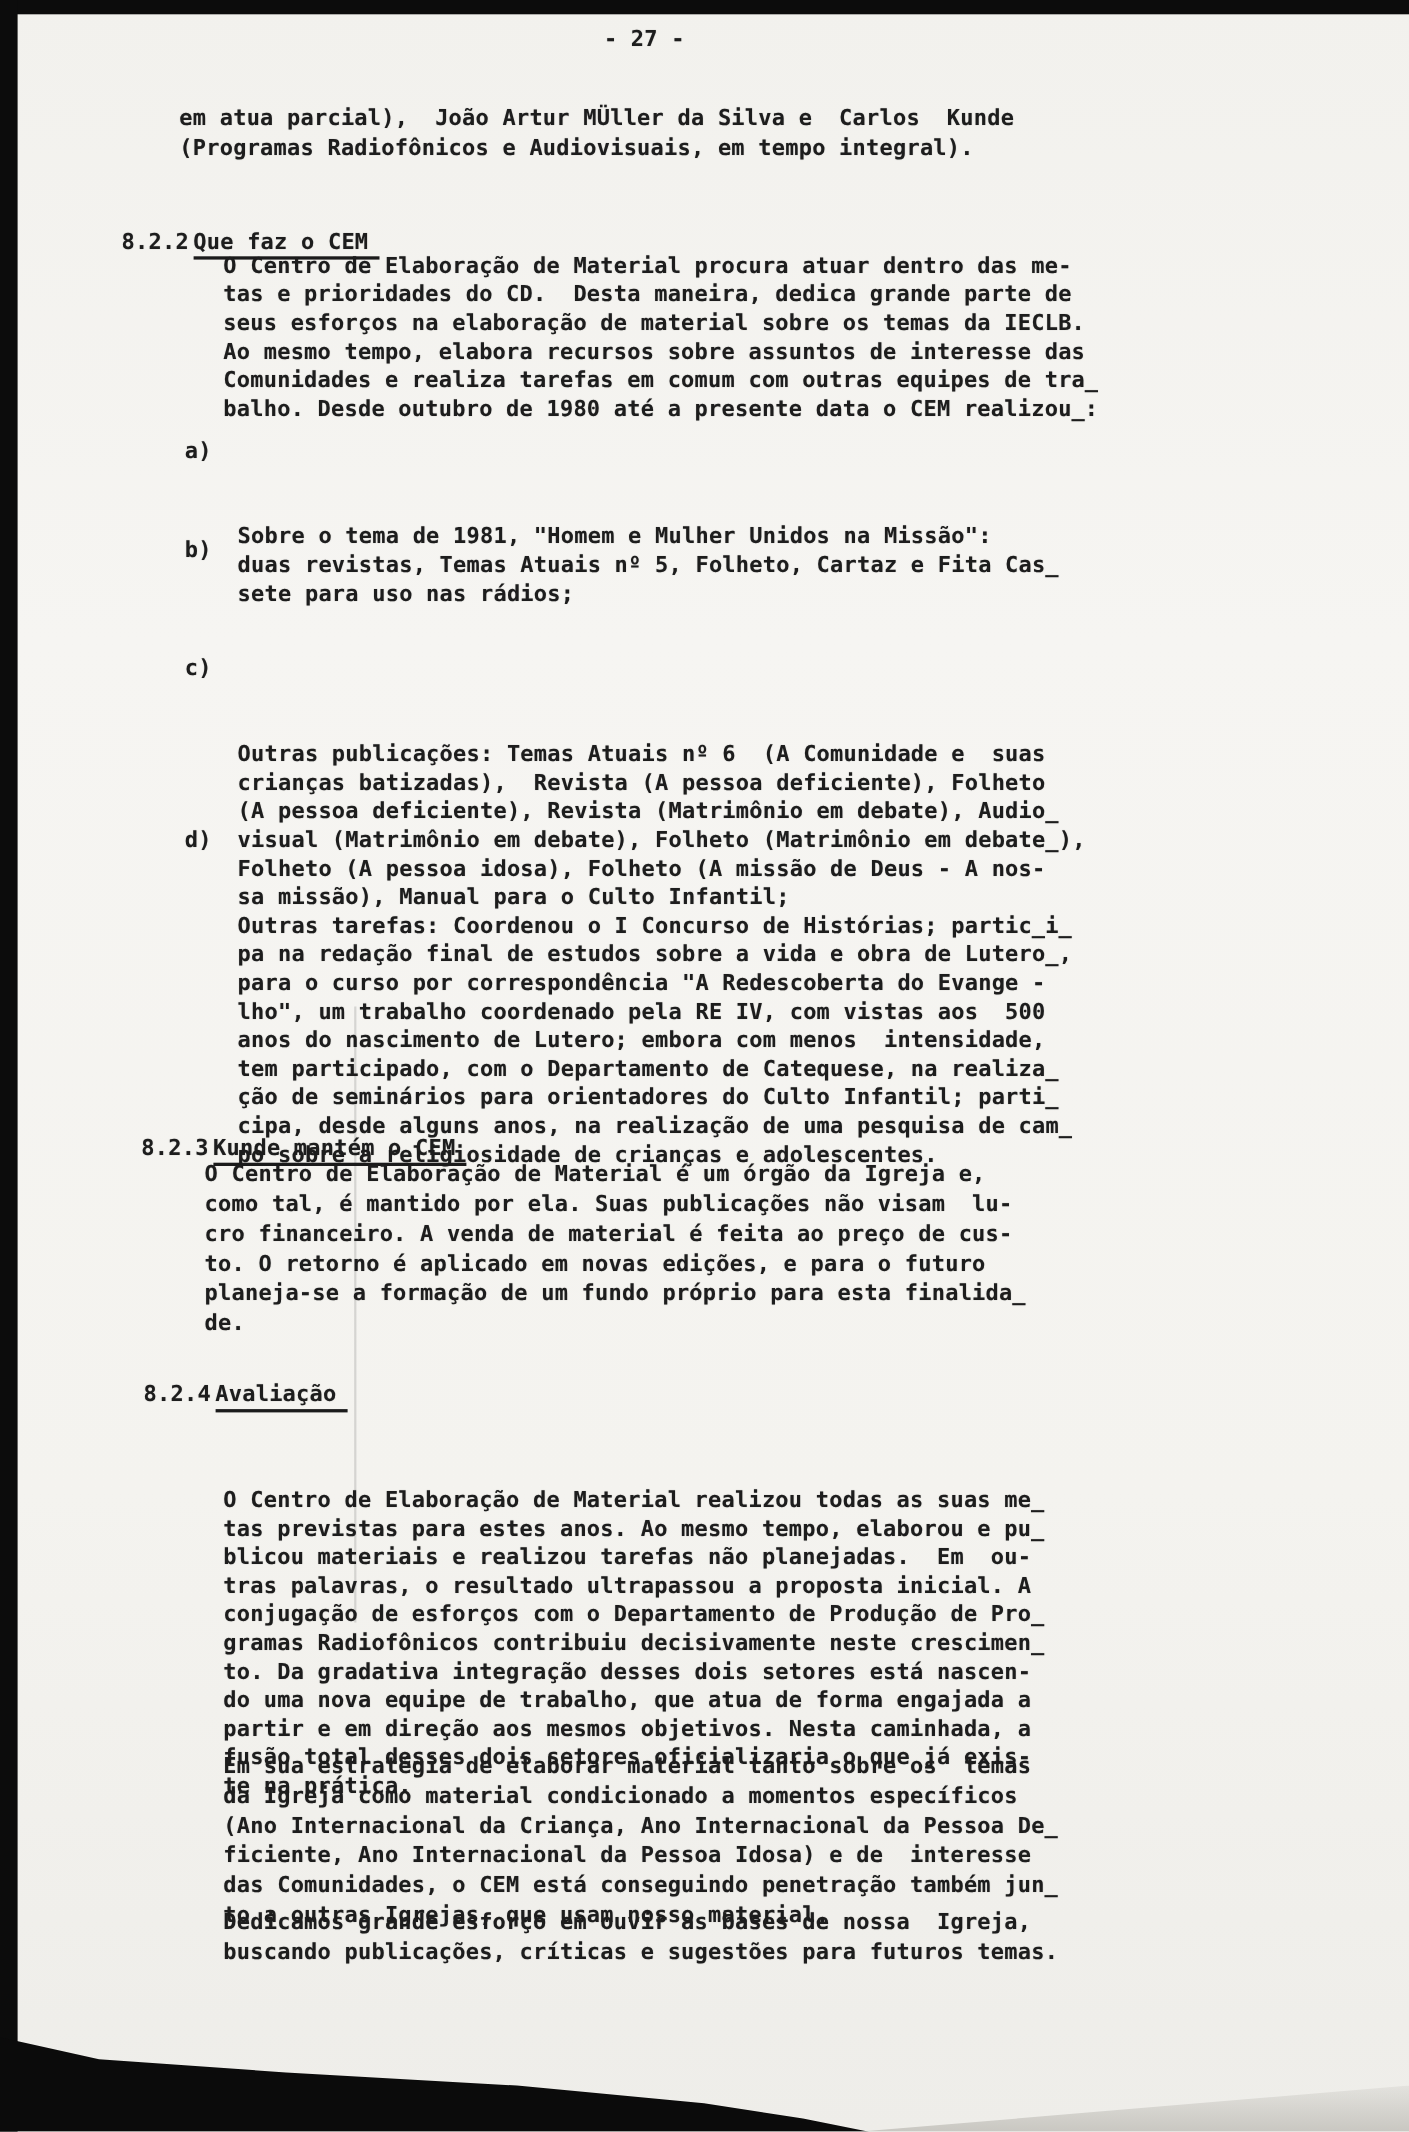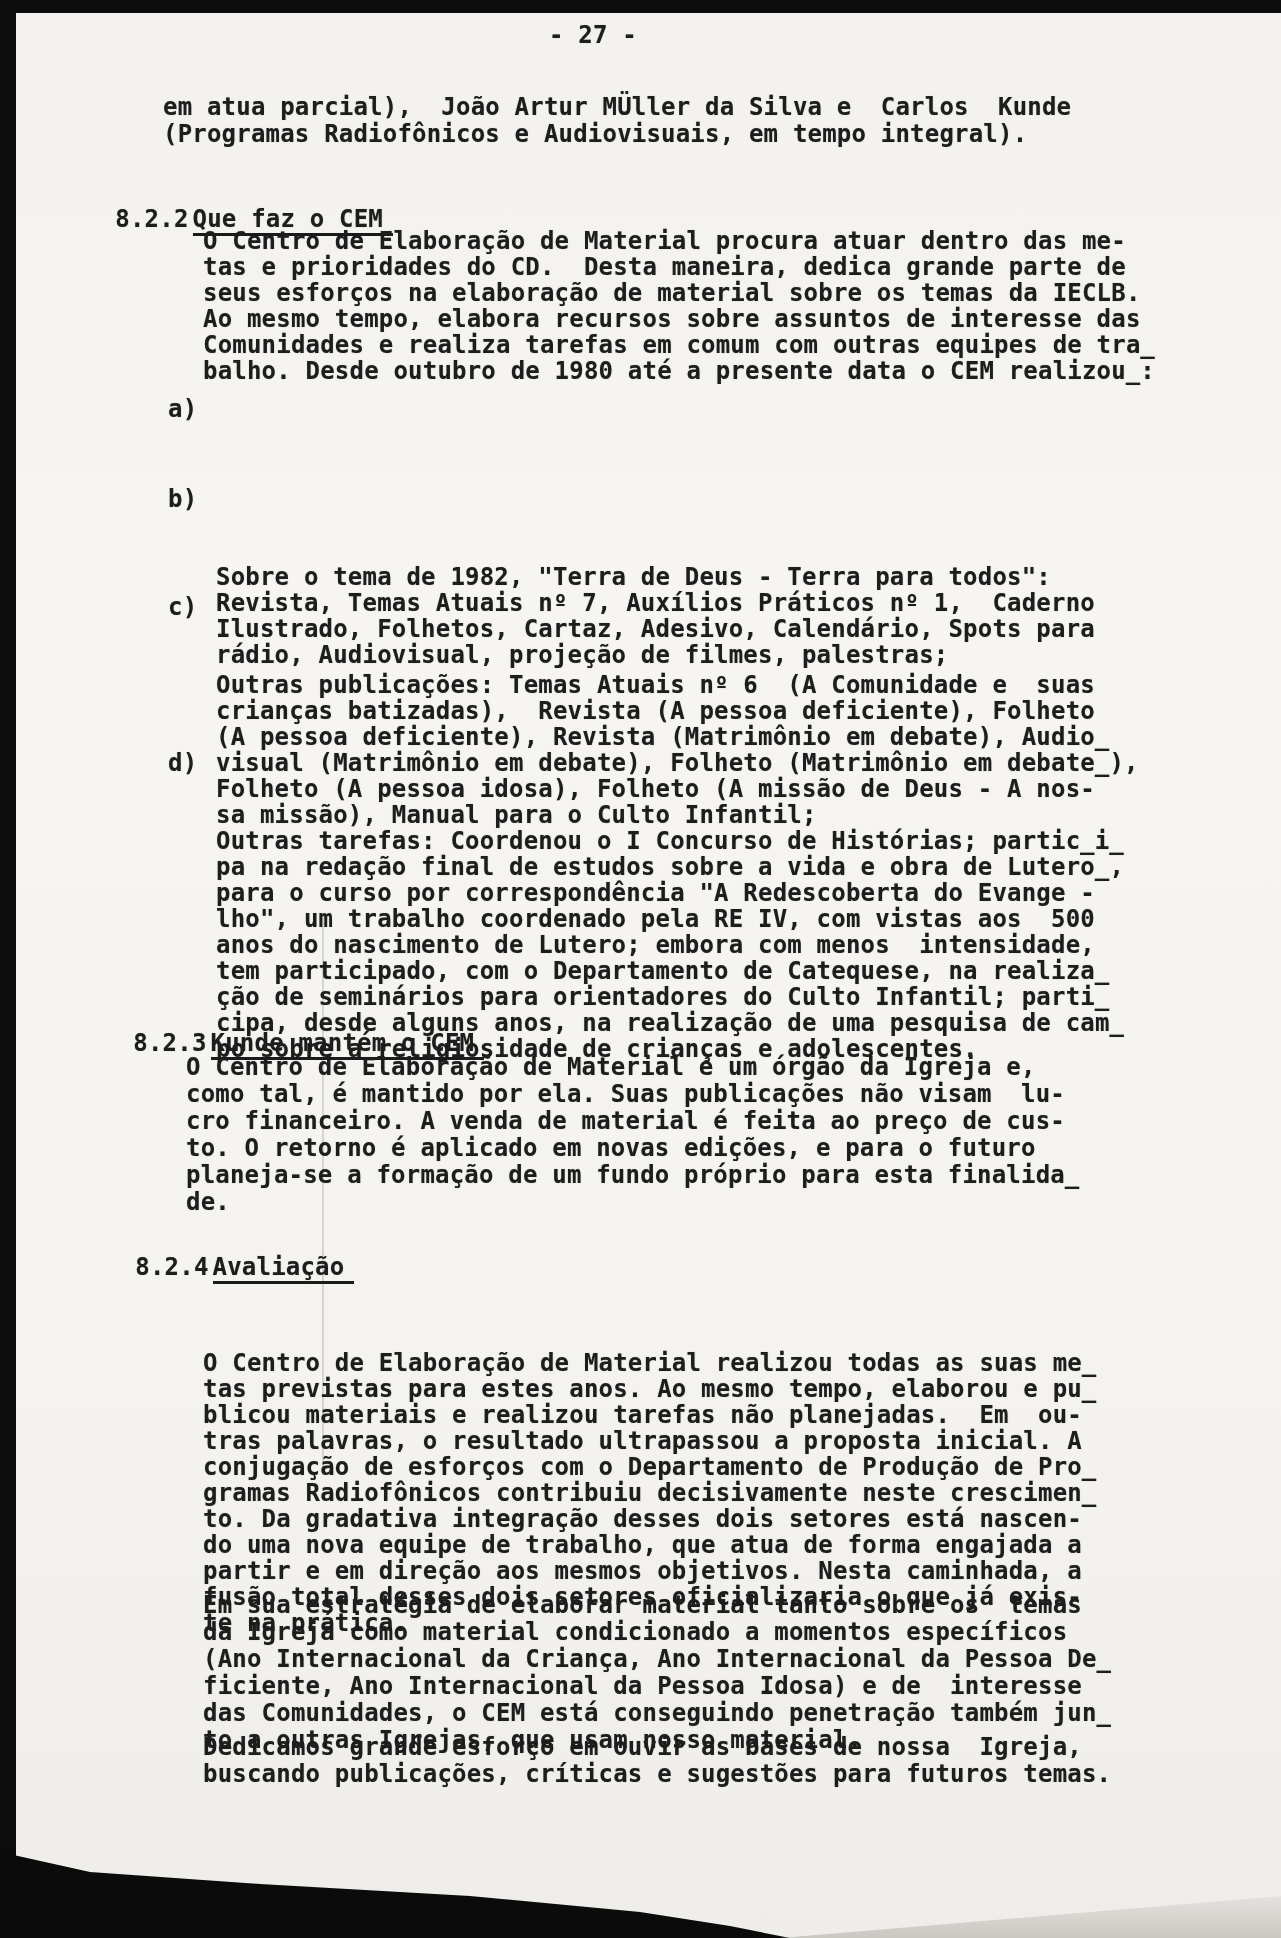--- a/index.html
+++ b/index.html
@@ -6,21 +6,21 @@
   html, body { margin: 0; padding: 0; }
   body {
     width: 1281px; height: 1938px;
     position: relative; overflow: hidden;
     background: linear-gradient(180deg, #f2f1ed 0%, #f6f5f2 30%, #f4f3ef 70%, #eeede9 100%);
     font-family: "DejaVu Sans Mono", "Liberation Mono", monospace;
   }
   .txt {
     position: absolute;
     white-space: pre;
-    font-size: 24px;
+    font-size: 20px;
     font-weight: 700;
     color: #1d1d1d;
     line-height: 26px;
     letter-spacing: 0.2px;
     text-shadow: 0 0 1px rgba(30,30,30,0.35);
   }
   .lh27 { line-height: 27px; }
   .heading .title {
     border-bottom: 3px solid #1b1b1b;
     padding-bottom: 1px;
@@ -69,28 +69,27 @@
 
 <div class="txt" style="left:203px;top:228px">O Centro de Elaboração de Material procura atuar dentro das me-
 tas e prioridades do CD.  Desta maneira, dedica grande parte de
 seus esforços na elaboração de material sobre os temas da IECLB.
 Ao mesmo tempo, elabora recursos sobre assuntos de interesse das
 Comunidades e realiza tarefas em comum com outras equipes de tra̲
 balho. Desde outubro de 1980 até a presente data o CEM realizou̲:</div>
 
 <div class="txt item" style="left:168px;top:396px">
   <span class="ilabel">a)</span>
+  <div class="itext">Sobre o tema de 1981, "Homem e Mulher Unidos na Missão":
+duas revistas, Temas Atuais nº 5, Folheto, Cartaz e Fita Cas̲
+sete para uso nas rádios;</div>
 </div>
 
 <div class="txt item" style="left:168px;top:486px">
   <span class="ilabel">b)</span>
-  <div class="itext">Sobre o tema de 1982, "Terra de Deus - Terra para todos":
-Revista, Temas Atuais nº 7, Auxílios Práticos nº 1,  Caderno
-Ilustrado, Folhetos, Cartaz, Adesivo, Calendário, Spots para
-rádio, Audiovisual, projeção de filmes, palestras;</div>
 </div>
 
 <div class="txt item" style="left:168px;top:594px">
   <span class="ilabel">c)</span>
   <div class="itext">Outras publicações: Temas Atuais nº 6  (A Comunidade e  suas
 crianças batizadas),  Revista (A pessoa deficiente), Folheto
 (A pessoa deficiente), Revista (Matrimônio em debate), Audio̲
 visual (Matrimônio em debate), Folheto (Matrimônio em debate̲),
 Folheto (A pessoa idosa), Folheto (A missão de Deus - A nos-
 sa missão), Manual para o Culto Infantil;</div>

